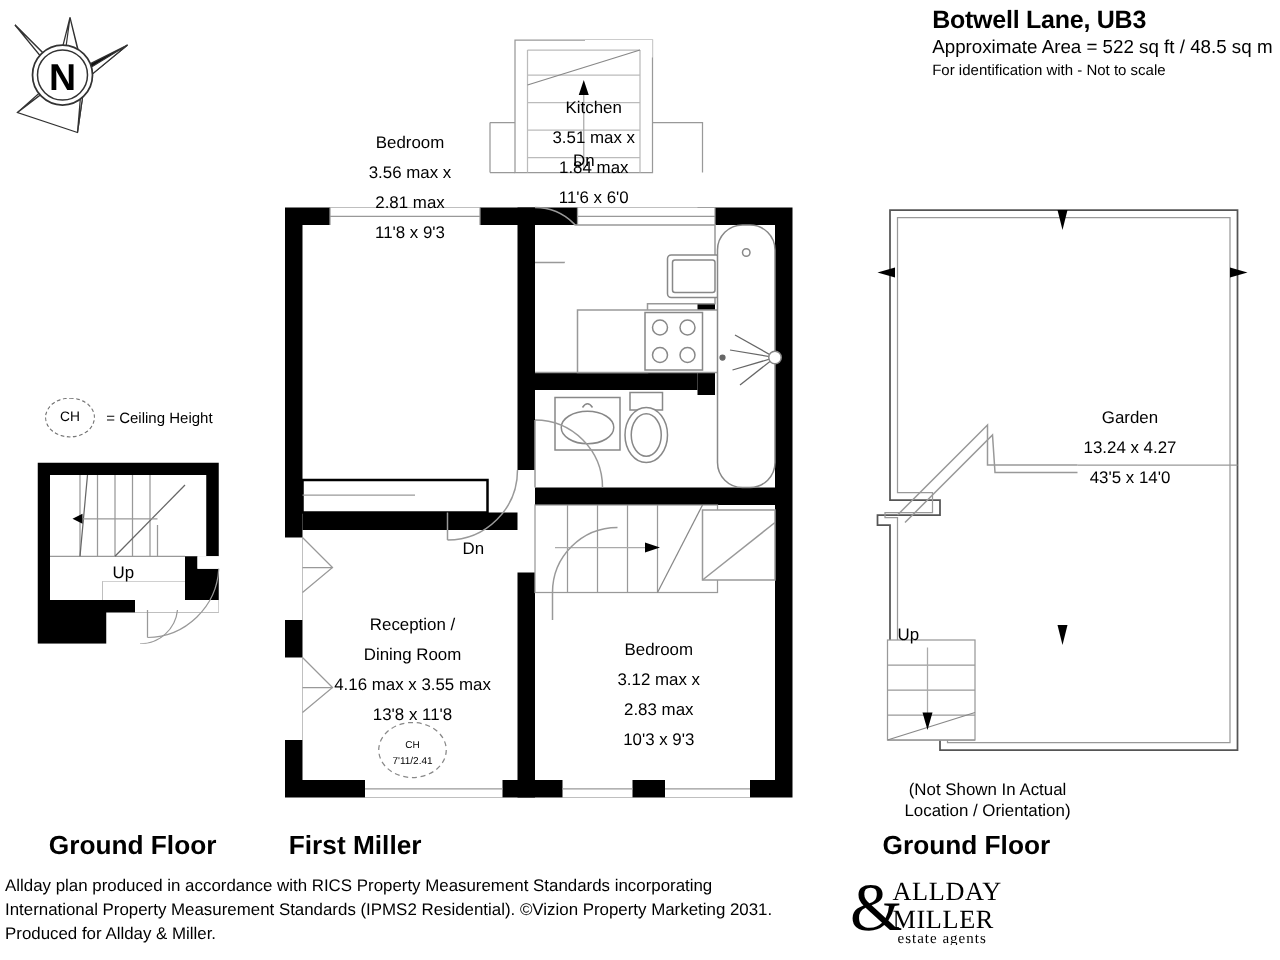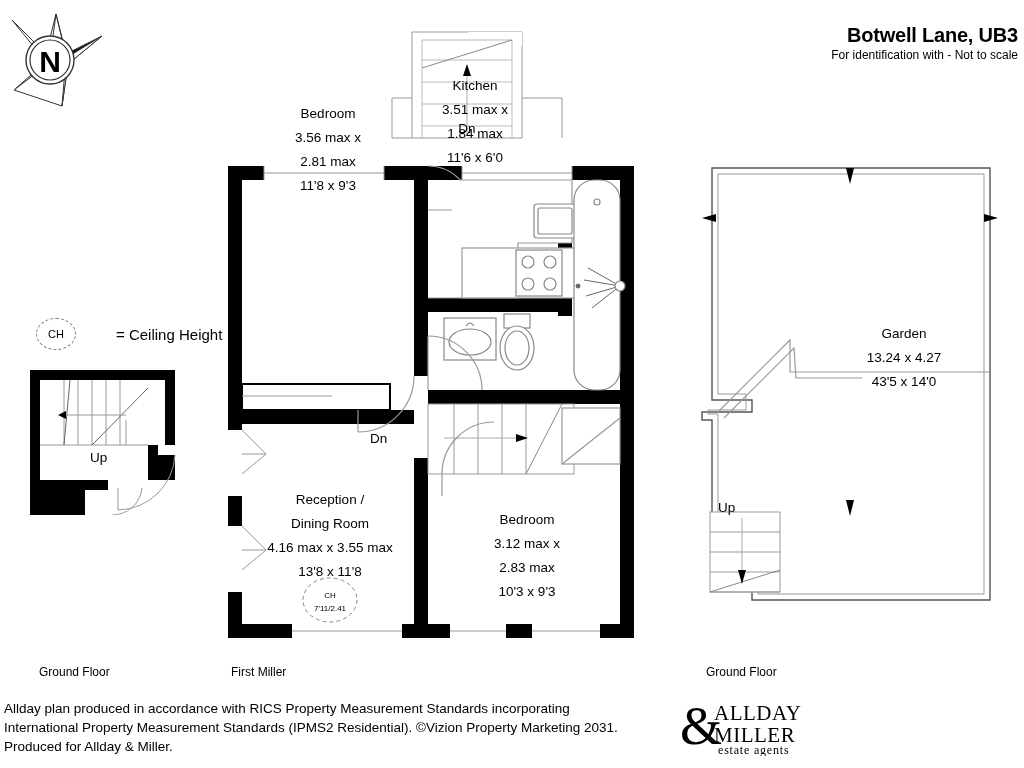--- a/index.html
+++ b/index.html
@@ -18,22 +18,21 @@
   .page {
     position: absolute;
     inset: 0;
   }
 
   
   #header {
     position: absolute;
     right: 6px;
     top: 4px;
-    text-align: right;
-    margin-top: 19px;
+    text-align: left;
   }
   #header .title {
     font-size: 20px;
     font-weight: bold;
     letter-spacing: -0.2px;
     line-height: 24px;
   }
   #header .area {
     font-size: 15px;
     line-height: 20px;
@@ -65,37 +64,36 @@
     width: 38px;
     height: 30px;
     border: 1px dashed #777;
     border-radius: 50%;
     display: flex;
     align-items: center;
     justify-content: center;
     font-size: 11px;
   }
   #legend .legend-text {
-    font-size: 15px;
-    margin-left: 31px;
+    font-size: 12px;
   }
 
   
   .plan {
     position: absolute;
   }
   #plan-ground-left { left: 30px;  top: 370px; }
   #plan-first       { left: 222px; top: 18px;  }
   #plan-garden      { left: 690px; top: 160px; }
 
   
   .floor-caption {
     position: absolute;
-    font-size: 12px;
-    font-weight: normal;
+    font-size: 21px;
+    font-weight: bold;
   }
   #caption-ground-left { left: 39px;  top: 665px; }
   #caption-first       { left: 231px; top: 665px; }
   #caption-ground-right{ left: 706px; top: 665px; }
 
   #garden-note {
     position: absolute;
     left: 700px;
     top: 623px;
     font-size: 13.5px;
@@ -141,20 +139,21 @@
       <polygon points="12,84 46,58 66,58 60,100" fill="#ffffff" stroke="#333" stroke-width="1"></polygon>
       <polygon points="60,100 66,58 100,30 64,52" fill="#ffffff" stroke="#333" stroke-width="1"></polygon>
       <circle cx="48" cy="54" r="24" fill="#ffffff" stroke="#333" stroke-width="1.4"></circle>
       <circle cx="48" cy="54" r="20" fill="#ffffff" stroke="#333" stroke-width="1.2"></circle>
       <text x="48" y="66" text-anchor="middle" style="font-size:30px;font-weight:bold;">N</text>
     </svg>
   </div>
 
   <div id="header">
     <div class="title">Botwell Lane, UB3</div>
+    <div class="area">Approximate Area = 522 sq ft / 48.5 sq m</div>
     <div class="note">For identification with - Not to scale</div>
   </div>
 
   <div id="legend">
     <div class="ch-circle">
       <span>CH</span>
     </div>
     <div class="legend-text">= Ceiling Height</div>
   </div>
 
@@ -437,20 +436,24 @@
       <text x="28" y="352" class="stair-label">Up</text>
 
       <g>
         <text x="214" y="178" class="rm-label">Garden</text>
         <text x="214" y="202" class="rm-label">13.24 x 4.27</text>
         <text x="214" y="226" class="rm-label">43'5 x 14'0</text>
       </g>
     </svg>
   </div>
   <div class="floor-caption" id="caption-ground-right">Ground Floor</div>
+  <div id="garden-note">
+    <div>(Not Shown In Actual</div>
+    <div>Location / Orientation)</div>
+  </div>
 
   <div id="footer-text">
     <div>Allday plan produced in accordance with RICS Property Measurement Standards incorporating</div>
     <div>International Property Measurement Standards (IPMS2 Residential). ©Vizion Property Marketing 2031.</div>
     <div>Produced for Allday &amp; Miller.</div>
   </div>
 
   <div id="logo">
     <svg width="180" height="58" viewBox="0 0 180 58">
       <text x="0" y="46" style="font-family:'Liberation Serif',serif;font-size:54px;" fill="#2a9fd0">&amp;</text>

